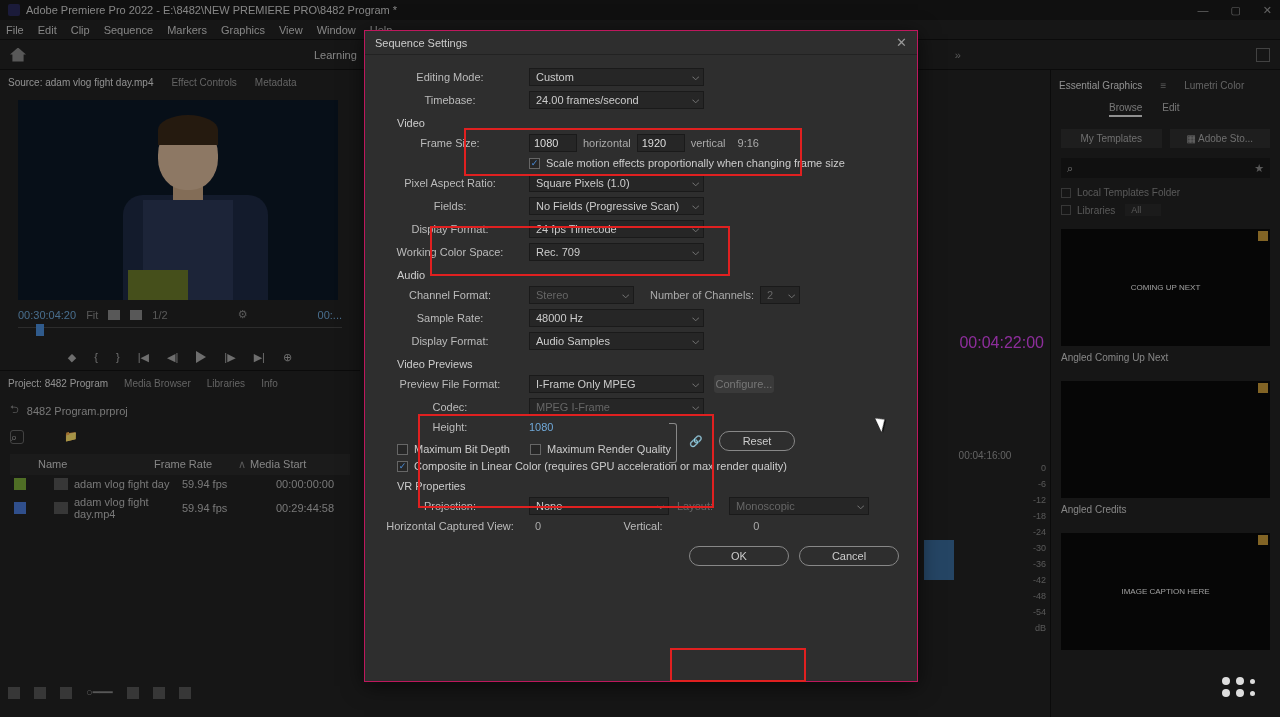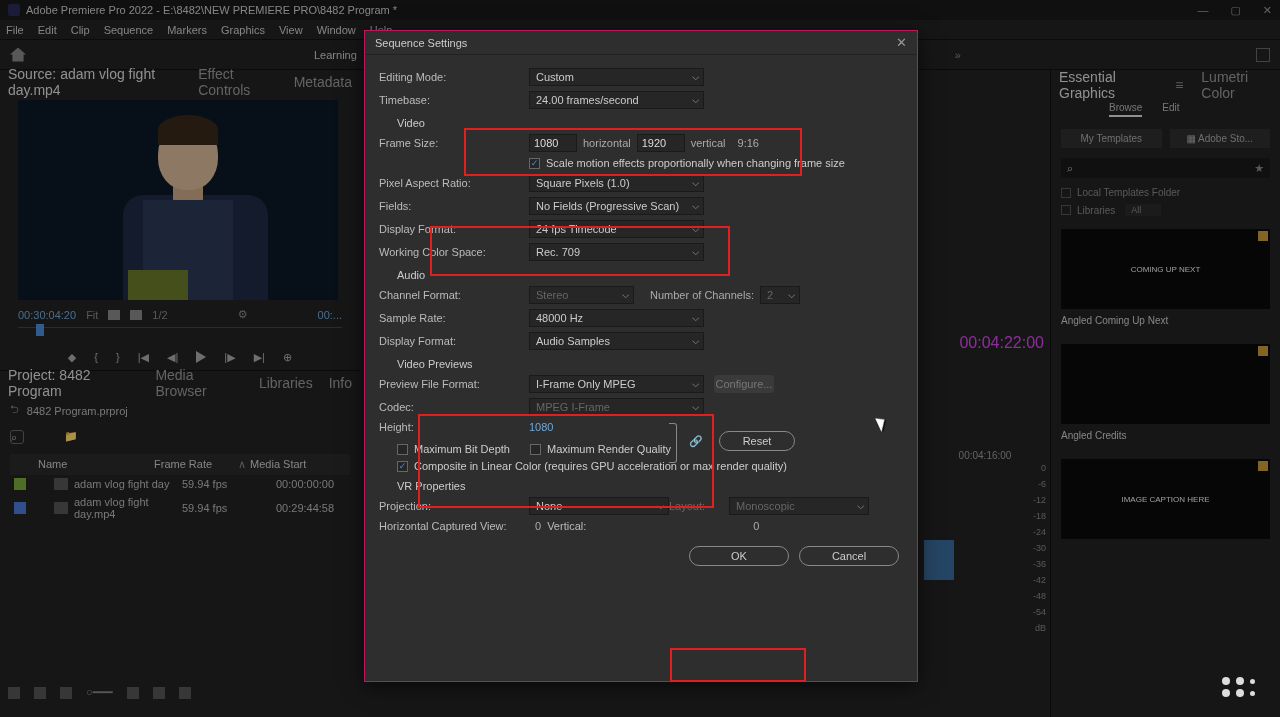--- a/index.html
+++ b/index.html
@@ -20,21 +20,21 @@
 .wsrow .learning { margin-left:280px; color:#ccc; padding:4px 8px; }
 .wsrow .exp { margin-left:auto; width:14px; height:14px; border:1px solid #666; position:relative; }
 
 
 .main { display:flex; height:calc(717px - 70px); }
 .leftcol { width:360px; display:flex; flex-direction:column; }
 .midcol { flex:1; }
 .rightcol { width:230px; background:#232323; border-left:1px solid #111; }
 
 
-.tabrow { height:24px; display:flex; align-items:center; gap:18px; padding:0 8px; background:#232323; color:#999; font-size:14px; }
+.tabrow { height:24px; display:flex; align-items:center; gap:18px; padding:0 8px; background:#232323; color:#999; font-size:10px; }
 .tabrow .active { color:#ddd; }
 .viewer { margin:6px 18px; width:320px; height:200px; background:#0c1826; position:relative; overflow:hidden; }
 .face { position:absolute; left:140px; top:20px; width:60px; height:70px; background:#d9b89a; border-radius:50% 50% 45% 45%; }
 .neck { position:absolute; left:155px; top:80px; width:30px; height:20px; background:#c9a886; }
 .body { position:absolute; left:105px; top:95px; width:145px; height:120px; background:#1e2a44; border-radius:20px 20px 0 0; }
 .shirt { position:absolute; left:125px; top:100px; width:90px; height:110px; background:#2b3856; }
 .cup { position:absolute; left:110px; top:170px; width:60px; height:40px; background:#6a7a2a; }
 .hair { position:absolute; left:140px; top:15px; width:60px; height:30px; background:#3a2818; border-radius:50% 50% 0 0; }
 
 
@@ -73,34 +73,34 @@
 .rightcol .tabrow { padding-top:6px; }
 .rightcol .subtabs { display:flex; gap:20px; padding:8px 10px; font-size:10px; }
 .rightcol .subtabs .act { border-bottom:2px solid #ddd; padding-bottom:2px;margin-left:48px; }
 .rightcol .tmpl { display:flex; gap:8px; padding:4px 10px; font-size:10px; }
 .rightcol .tmpl .btn { flex:1; background:#2e2e2e; text-align:center; padding:4px; color:#aaa; }
 .rightcol .srch { margin:6px 10px; height:20px; background:#1a1a1a; display:flex; align-items:center; padding:0 6px; }
 .rightcol .srch .str { margin-left:auto; color:#888; }
 .rightcol .chk { padding:3px 10px; display:flex; align-items:center; gap:6px; font-size:10px; color:#888; }
 .rightcol .chk .box { width:10px; height:10px; border:1px solid #555; }
 .rightcol .ddl { margin-left:4px; background:#2a2a2a; padding:1px 20px 1px 6px; font-size:9px; position:relative; }
-.rightcol .thumb { margin:10px 10px 4px; height:80px; background:#0a0a0a; position:relative; color:#eee; font-size:8px; display:flex; align-items:center; justify-content:center;text-align:right; }
+.rightcol .thumb { margin:10px 10px 4px; height:117px; background:#0a0a0a; position:relative; color:#eee; font-size:8px; display:flex; align-items:center; justify-content:center;text-align:right; }
 .rightcol .thumb .badge { position:absolute; top:2px; right:2px; width:10px; height:10px; background:#c89a3a; }
 .rightcol .cap { padding:2px 10px 8px; font-size:10px; color:#ccc; }
 
 
 .overlay { position:absolute; top:0; left:0; width:1280px; height:717px; background:rgba(0,0,0,0.35); }
 
 
 .dialog { position:absolute; left:364px; top:30px; width:554px; height:652px; background:#2e2e2e; border:1px solid #be185d; box-shadow:0 4px 20px rgba(0,0,0,0.6); color:#ccc; }
 .dialog .titler { height:24px; display:flex; align-items:center; padding:0 10px; border-bottom:1px solid #222; font-size:11px; }
 .dialog .close { margin-left:auto; color:#999; font-size:13px; }
 .dbody { padding:8px 14px; font-size:11px; }
 .frow { display:flex; align-items:center; margin:5px 0; }
-.flab { width:150px; text-align:left; padding-right:8px; color:#bbb; }
+.flab { width:150px; text-align:center; padding-right:8px; color:#bbb; }
 .fsel { width:175px; height:18px; background:#262626; border:1px solid #1a1a1a; padding:0 6px; display:flex; align-items:center; position:relative; }
 .fsel::after { content:"⌵"; position:absolute; right:4px; color:#999; font-size:9px; }
 .finp { width:48px; height:18px; background:#262626; border:1px solid #1a1a1a; padding:0 4px; display:flex; align-items:center; color:#ddd; }
 .fval { color:#6fa8d8; }
 .ftxt { padding:0 6px; color:#aaa; }
 .fchk { width:11px; height:11px; border:1px solid #666; background:#262626; margin-right:6px; display:flex; align-items:center; justify-content:center; font-size:9px; color:#4a8cd8; }
 .sect { margin:8px 0 4px; color:#ccc; font-size:11px; padding-left:18px; }
 .disabled { color:#666; }
 .disabled .fsel, .disabled .finp { color:#666; }
 

